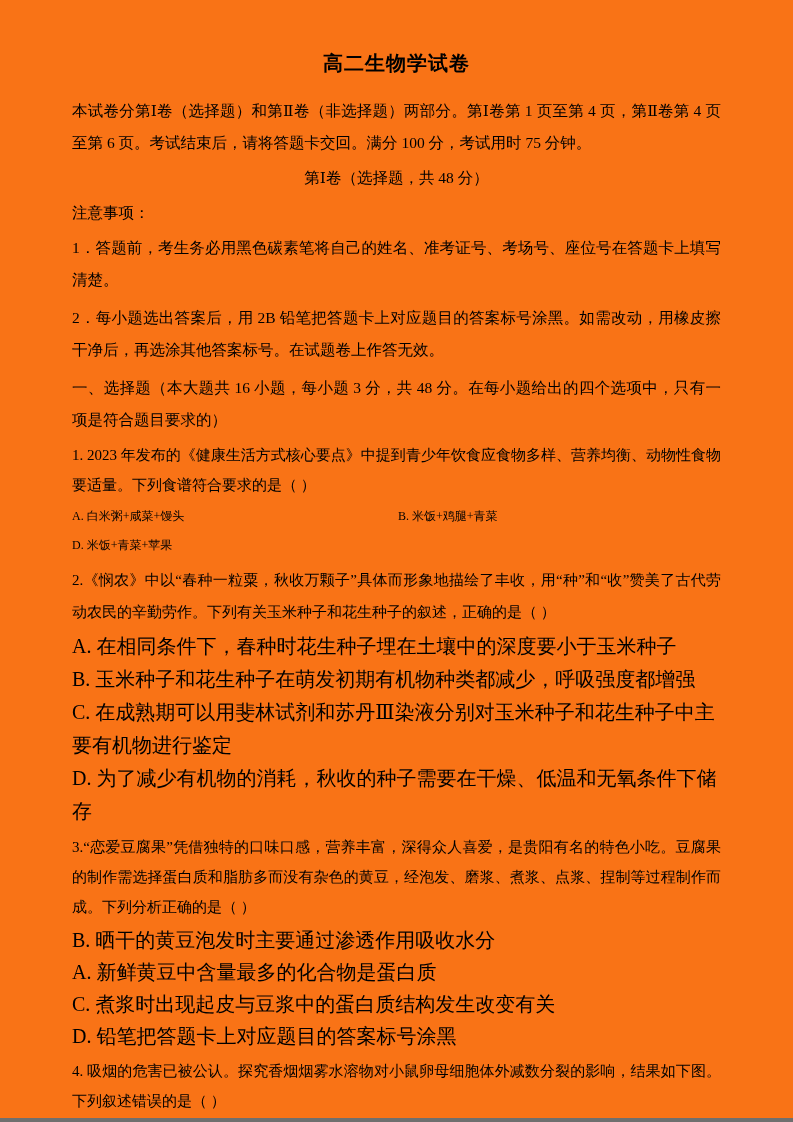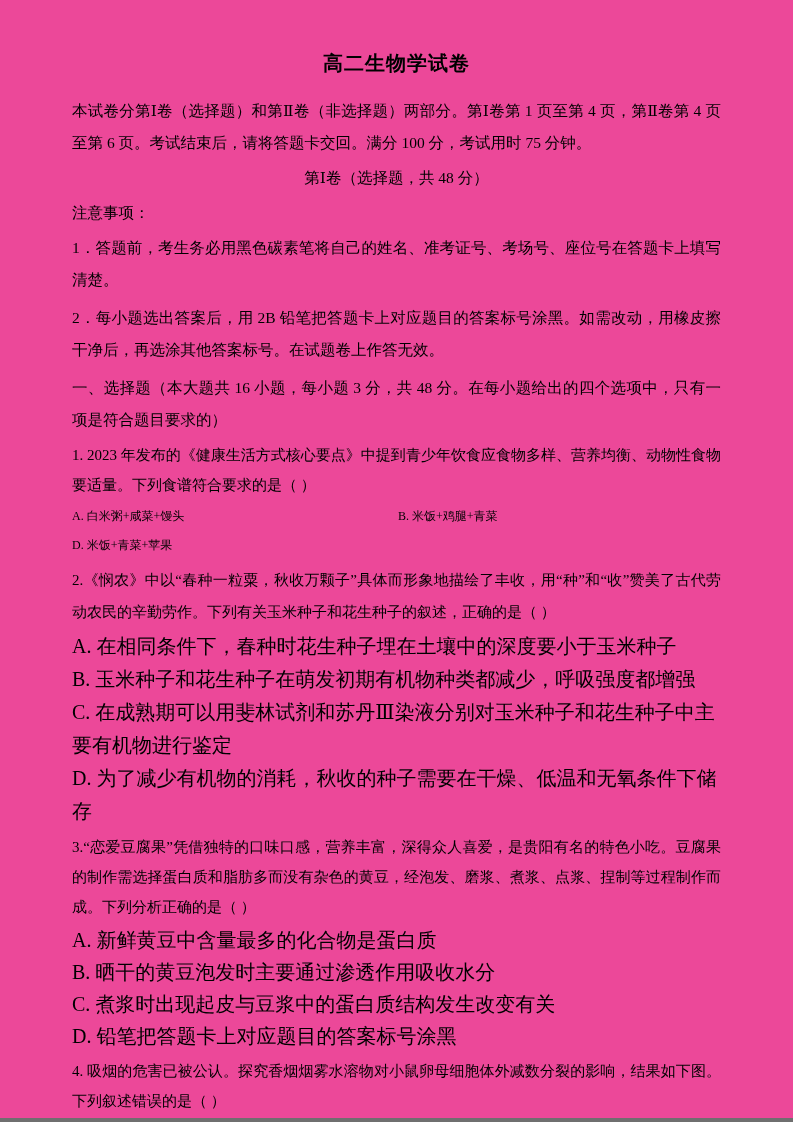--- a/index.html
+++ b/index.html
@@ -1,20 +1,20 @@
 <!DOCTYPE html>
 <html><head>
 <meta charset="utf-8">
 <style>
   html, body { margin: 0; padding: 0; background: #ffffff; }
   .page {
     position: relative;
     width: 793px;
     height: 1122px;
-    background: #ec4899;
+    background: #f97316;
     color: #000000;
     font-family: "Liberation Serif", "DejaVu Serif", serif;
     overflow: hidden;
     box-sizing: border-box;
   }
   .content {
     padding: 50px 72px 0 72px;
   }
   .title {
     text-align: center;
@@ -98,22 +98,22 @@
         <div class="opt">A. 在相同条件下，春种时花生种子埋在土壤中的深度要小于玉米种子</div>
         <div class="opt">B. 玉米种子和花生种子在萌发初期有机物种类都减少，呼吸强度都增强</div>
         <div class="opt">C. 在成熟期可以用斐林试剂和苏丹Ⅲ染液分别对玉米种子和花生种子中主要有机物进行鉴定</div>
         <div class="opt">D. 为了减少有机物的消耗，秋收的种子需要在干燥、低温和无氧条件下储存</div>
       </div>
     </div>
 
     <div class="q-block">
       <p class="stem">3.“恋爱豆腐果”凭借独特的口味口感，营养丰富，深得众人喜爱，是贵阳有名的特色小吃。豆腐果的制作需选择蛋白质和脂肪多而没有杂色的黄豆，经泡发、磨浆、煮浆、点浆、捏制等过程制作而成。下列分析正确的是（      ）</p>
       <div class="opts-1col tight">
+        <div class="opt">B. 晒干的黄豆泡发时主要通过渗透作用吸收水分</div>
         <div class="opt">A. 新鲜黄豆中含量最多的化合物是蛋白质</div>
-        <div class="opt">B. 晒干的黄豆泡发时主要通过渗透作用吸收水分</div>
         <div class="opt">C. 煮浆时出现起皮与豆浆中的蛋白质结构发生改变有关</div>
         <div class="opt">D. 铅笔把答题卡上对应题目的答案标号涂黑</div>
       </div>
     </div>
 
     <div class="q-block">
       <p class="stem">4. 吸烟的危害已被公认。探究香烟烟雾水溶物对小鼠卵母细胞体外减数分裂的影响，结果如下图。下列叙述错误的是（      ）</p>
     </div>
 
   </div>

